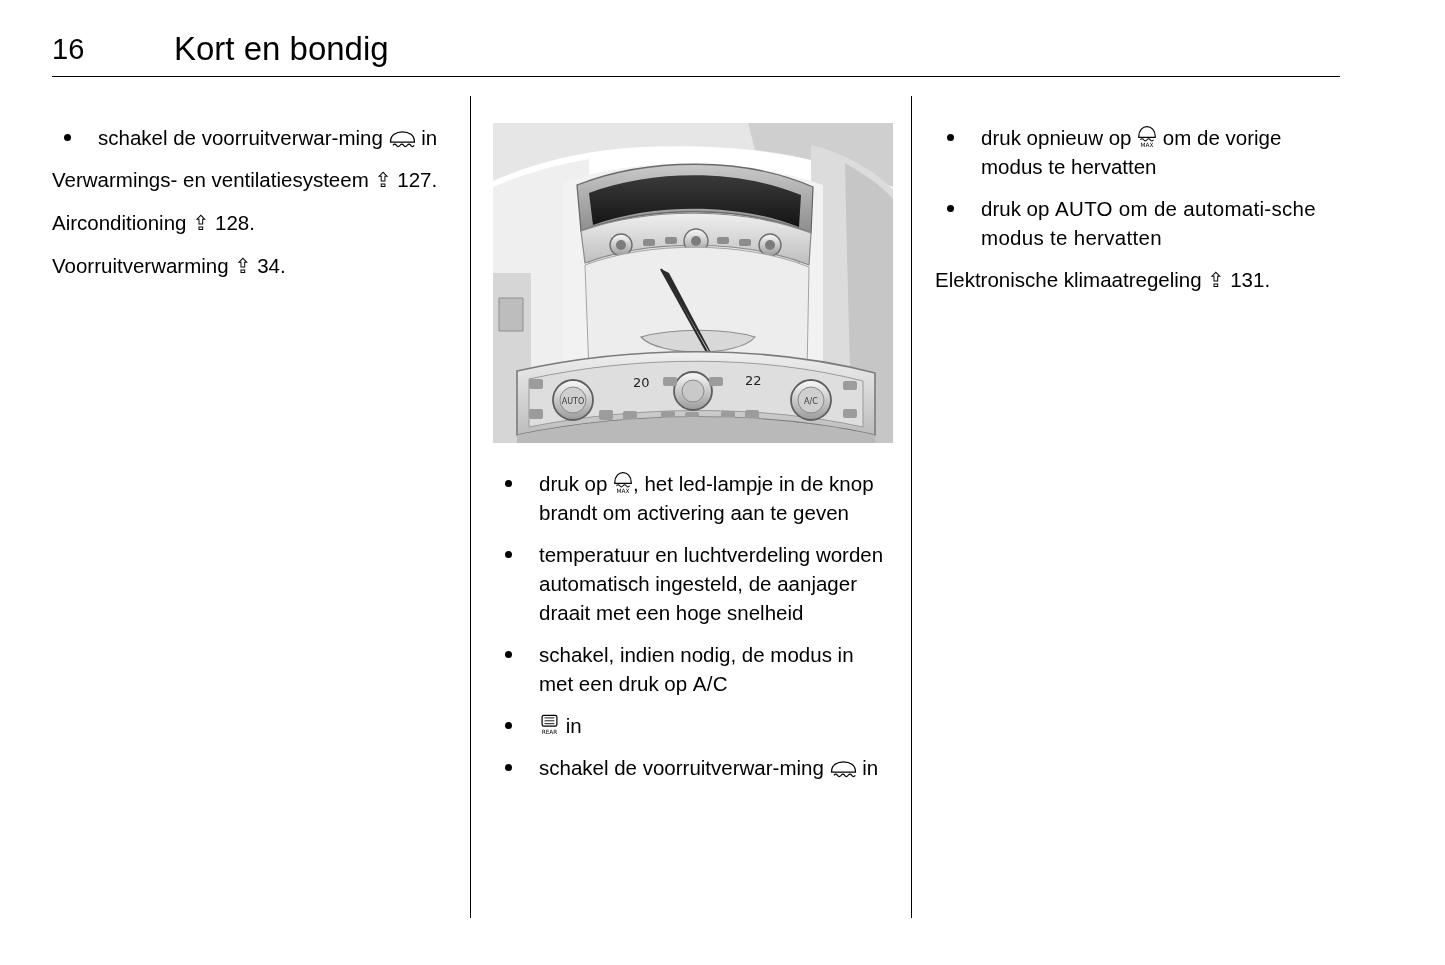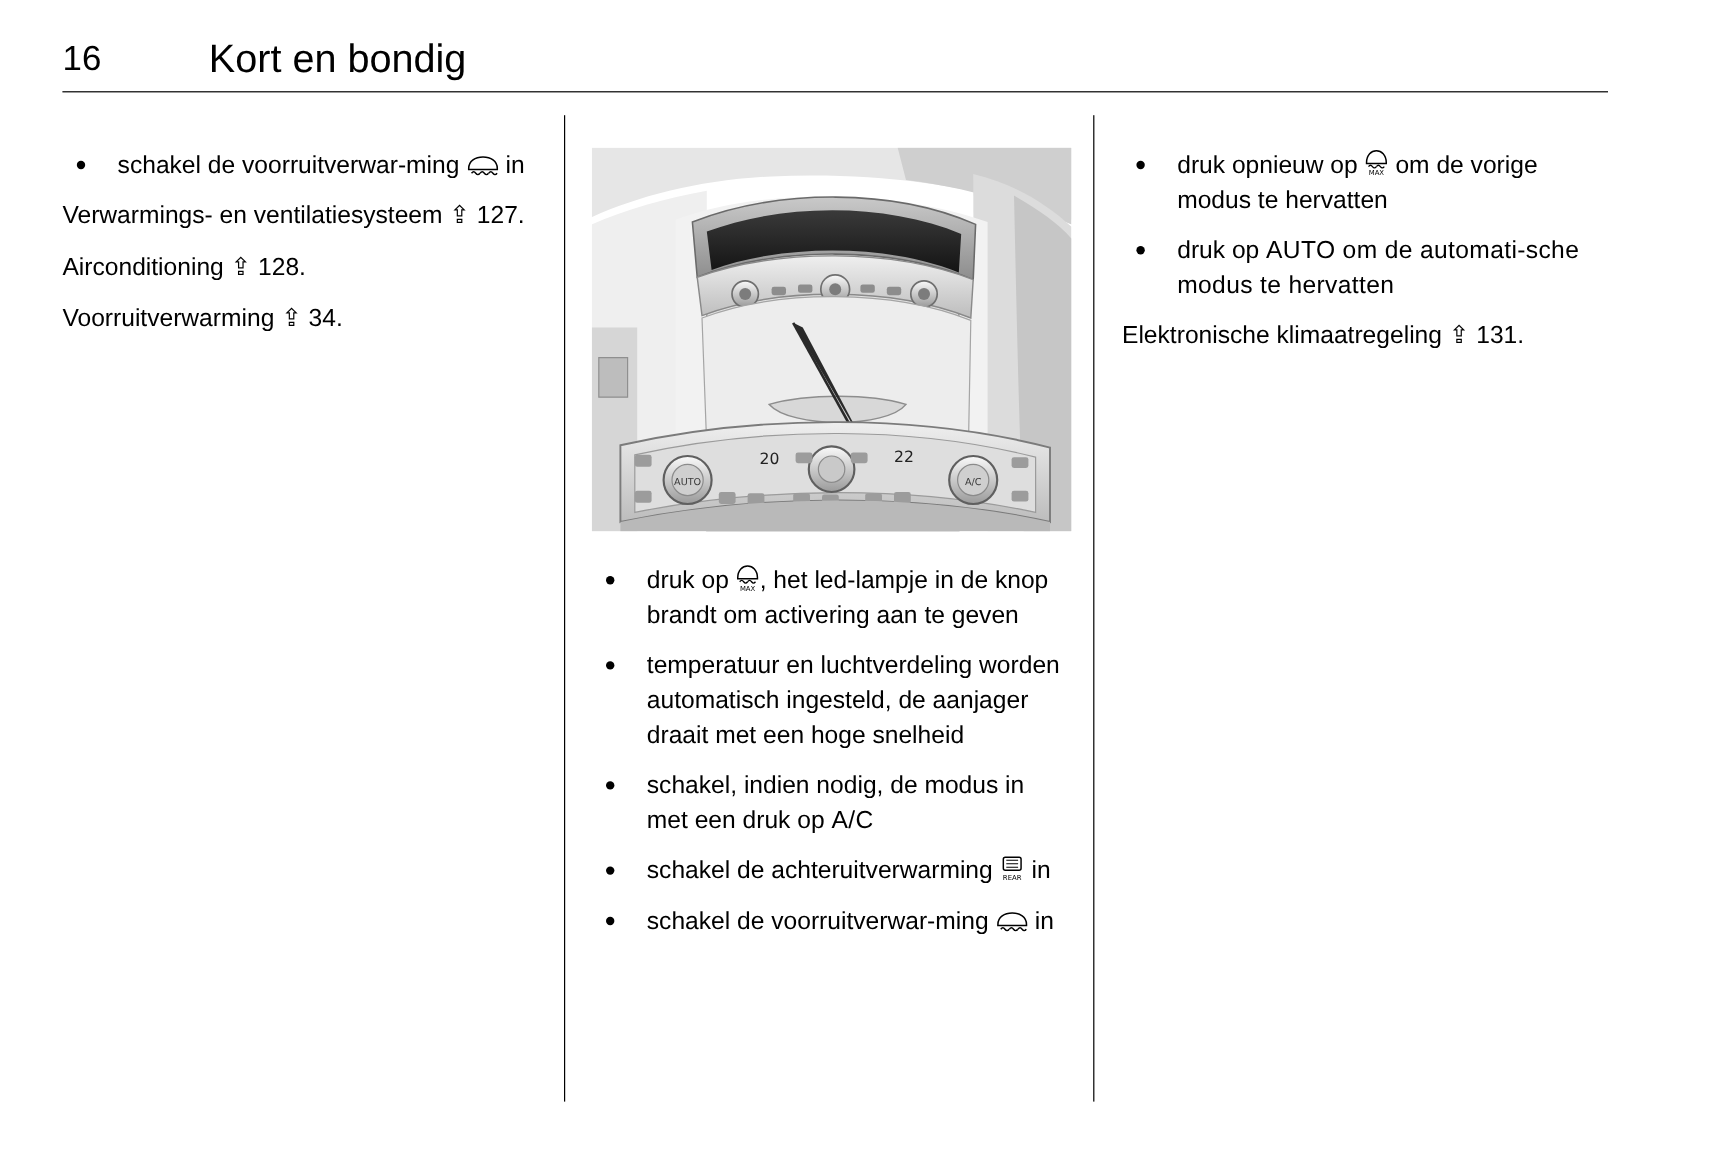--- a/index.html
+++ b/index.html
@@ -279,21 +279,21 @@
           <text x="12" y="27" font-family="DejaVu Sans, sans-serif" font-size="7" text-anchor="middle" fill="#000">MAX</text>
         </svg></span><span>, het led-lampje in de knop brandt om activering aan te geven</span>
       </li>
       <li>
         <span>temperatuur en luchtverdeling worden automatisch ingesteld, de aanjager draait met een hoge snelheid</span>
       </li>
       <li>
         <span>schakel, indien nodig, de modus in met een druk op </span><span class="bold-label">A/C</span>
       </li>
       <li>
-        <span>schakel de achteruitverwarming </span><span class="glyph icon-rear"><svg viewBox="0 0 24 28" width="21" height="23" xmlns="http://www.w3.org/2000/svg">
+        <span class="glyph icon-rear"><svg viewBox="0 0 24 28" width="21" height="23" xmlns="http://www.w3.org/2000/svg">
           <rect x="3" y="3" width="18" height="13" rx="2" fill="none" stroke="#000" stroke-width="1.5"></rect>
           <path d="M6 6 h12 M6 9.5 h12 M6 13 h12" stroke="#000" stroke-width="1.1"></path>
           <text x="12" y="26" font-family="DejaVu Sans, sans-serif" font-size="7" text-anchor="middle" fill="#000">REAR</text>
         </svg></span><span> in</span>
       </li>
       <li>
         <span>schakel de voorruitverwar-ming </span><span class="glyph icon-windscreen"><svg viewBox="0 0 34 22" width="27" height="18" xmlns="http://www.w3.org/2000/svg">
           <path d="M2 14 C2 6 9 2 17 2 C25 2 32 6 32 14 L32 15 L2 15 Z" fill="none" stroke="#000" stroke-width="1.6"></path>
           <path d="M5 19 q2.2 -3 4.4 0 q2.2 3 4.4 0" fill="none" stroke="#000" stroke-width="1.5"></path>
           <path d="M14 19 q2.2 -3 4.4 0 q2.2 3 4.4 0" fill="none" stroke="#000" stroke-width="1.5"></path>

